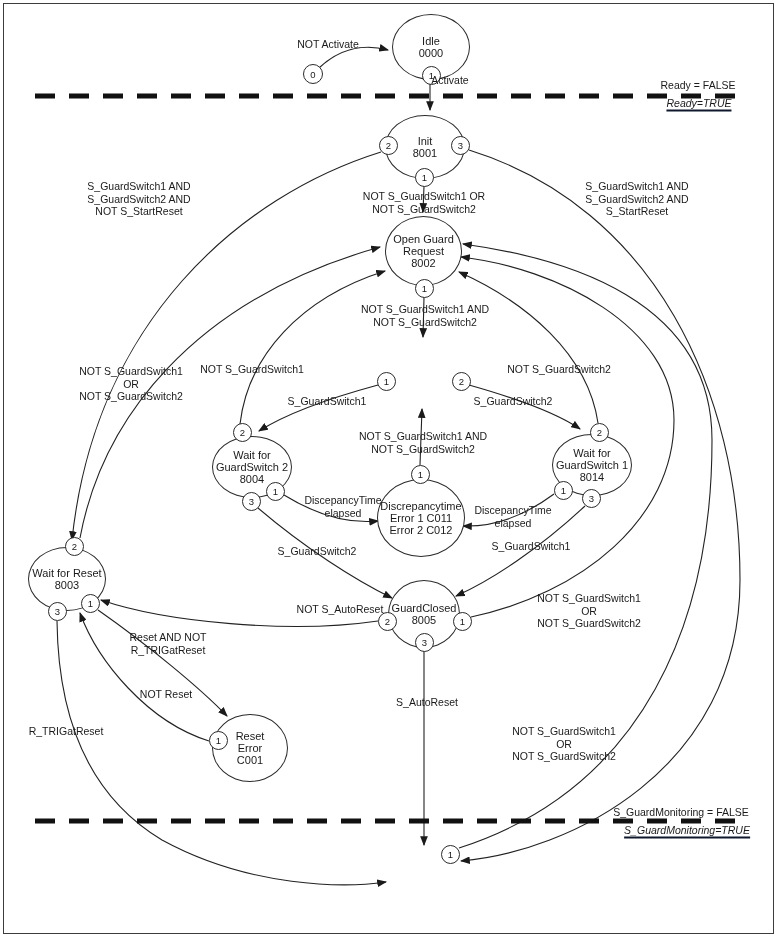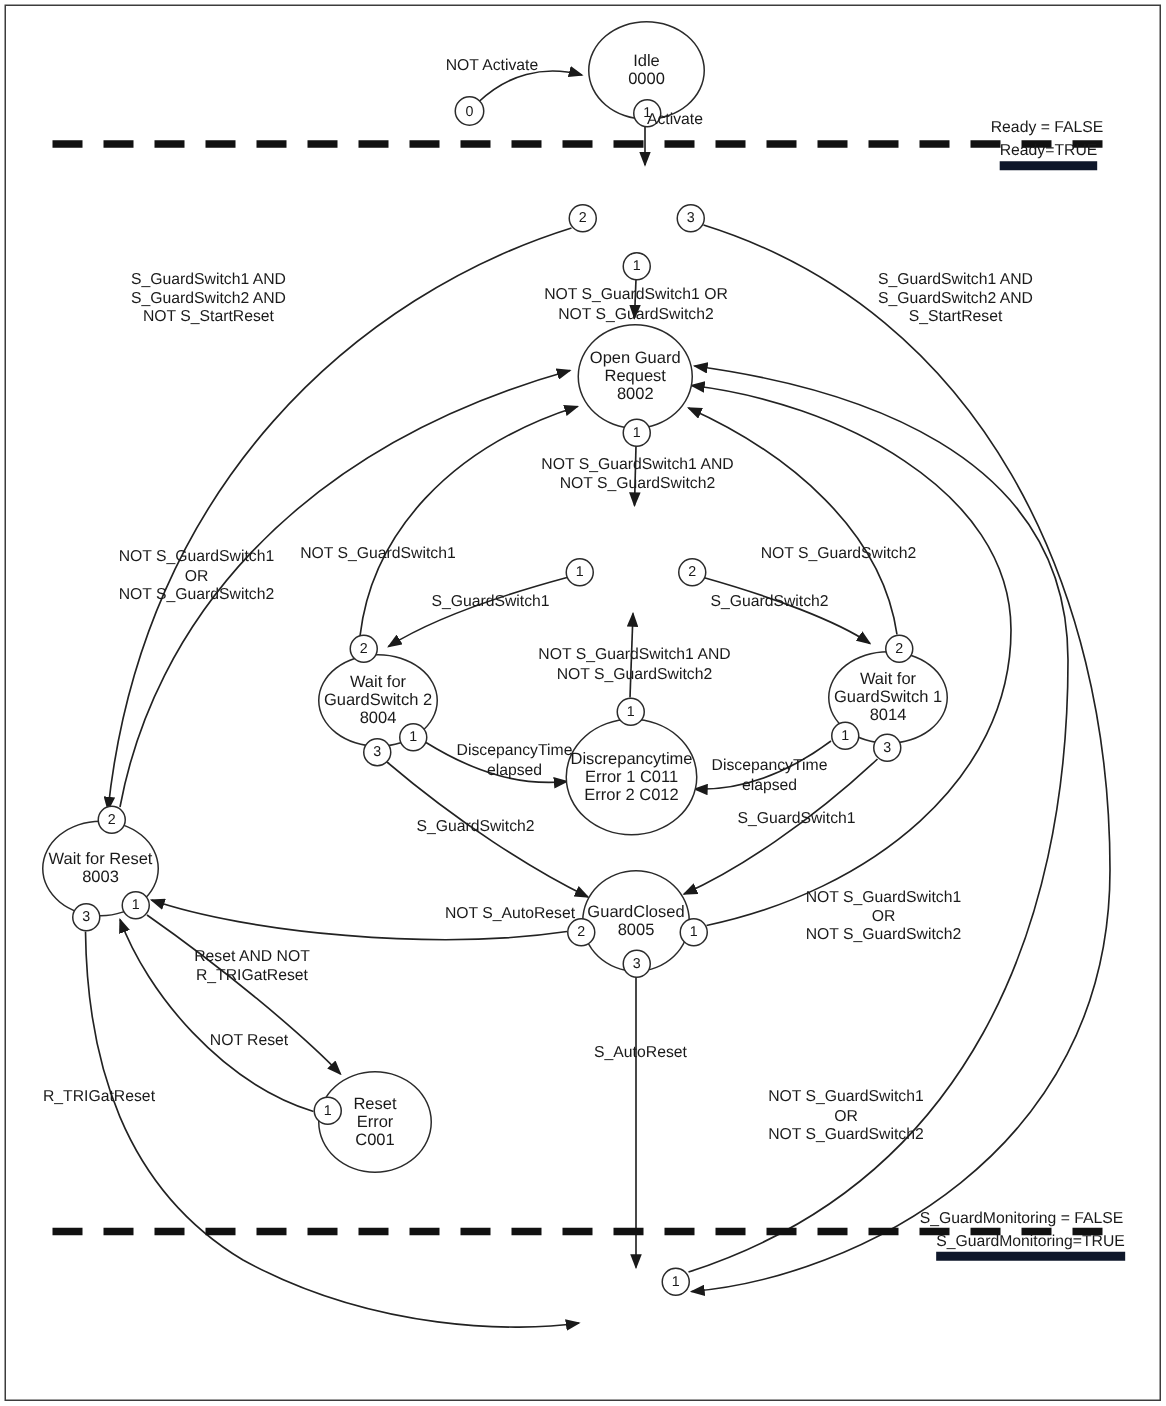--- a/index.html
+++ b/index.html
@@ -9,21 +9,21 @@
   svg.wires{position:absolute;left:0;top:0;z-index:1;}
   .state{position:absolute;z-index:2;border:1.2px solid #2b2b2b;border-radius:50%;background:#fff;
          display:flex;align-items:center;justify-content:center;text-align:center;
          font-size:11px;line-height:1.12;white-space:pre-line;}
   .port{position:absolute;z-index:3;width:17px;height:17px;border:1.2px solid #2b2b2b;border-radius:50%;
         background:#fff;display:flex;align-items:center;justify-content:center;font-size:9.5px;}
   .elabel{position:absolute;z-index:4;transform:translate(-50%,-50%);text-align:center;
           font-size:10.5px;line-height:1.2;white-space:pre-line;}
   .zlabel{position:absolute;z-index:4;transform:translate(-50%,-50%);text-align:center;
           font-size:10.5px;white-space:nowrap;}
-  .uline{border-bottom:6px solid #0f172a;padding-bottom:1px;}
+  .uline{border-bottom:2px solid #0f172a;padding-bottom:1px;font-style:italic;}
 </style>
 </head>
 <body>
 
 <div class="canvas">
   <div class="frame"></div>
 
   <svg class="wires" width="777" height="937">
     <defs>
       <marker id="arr" markerWidth="9" markerHeight="7" refX="8" refY="3.5" orient="auto">
@@ -56,20 +56,22 @@
       <path d="M 424,651 L 424,845" marker-end="url(#arr)"></path>
     </g>
     <g stroke="#111" stroke-width="5" stroke-dasharray="20 14">
       <line x1="35" y1="96" x2="742" y2="96"></line>
       <line x1="35" y1="821" x2="742" y2="821"></line>
     </g>
   </svg>
 
   <div class="state" style="left:392px;top:14px;width:76px;height:64px">Idle
 0000</div>
+  <div class="state" style="left:385px;top:115px;width:78px;height:62px">Init
+8001</div>
   <div class="state" style="left:385px;top:216px;width:75px;height:68px">Open Guard
 Request
 8002</div>
   <div class="state" style="left:212px;top:436px;width:78px;height:60px">Wait for
 GuardSwitch 2
 8004</div>
   <div class="state" style="left:552px;top:434px;width:78px;height:60px">Wait for
 GuardSwitch 1
 8014</div>
   <div class="state" style="left:377px;top:479px;width:86px;height:76px">Discrepancytime

